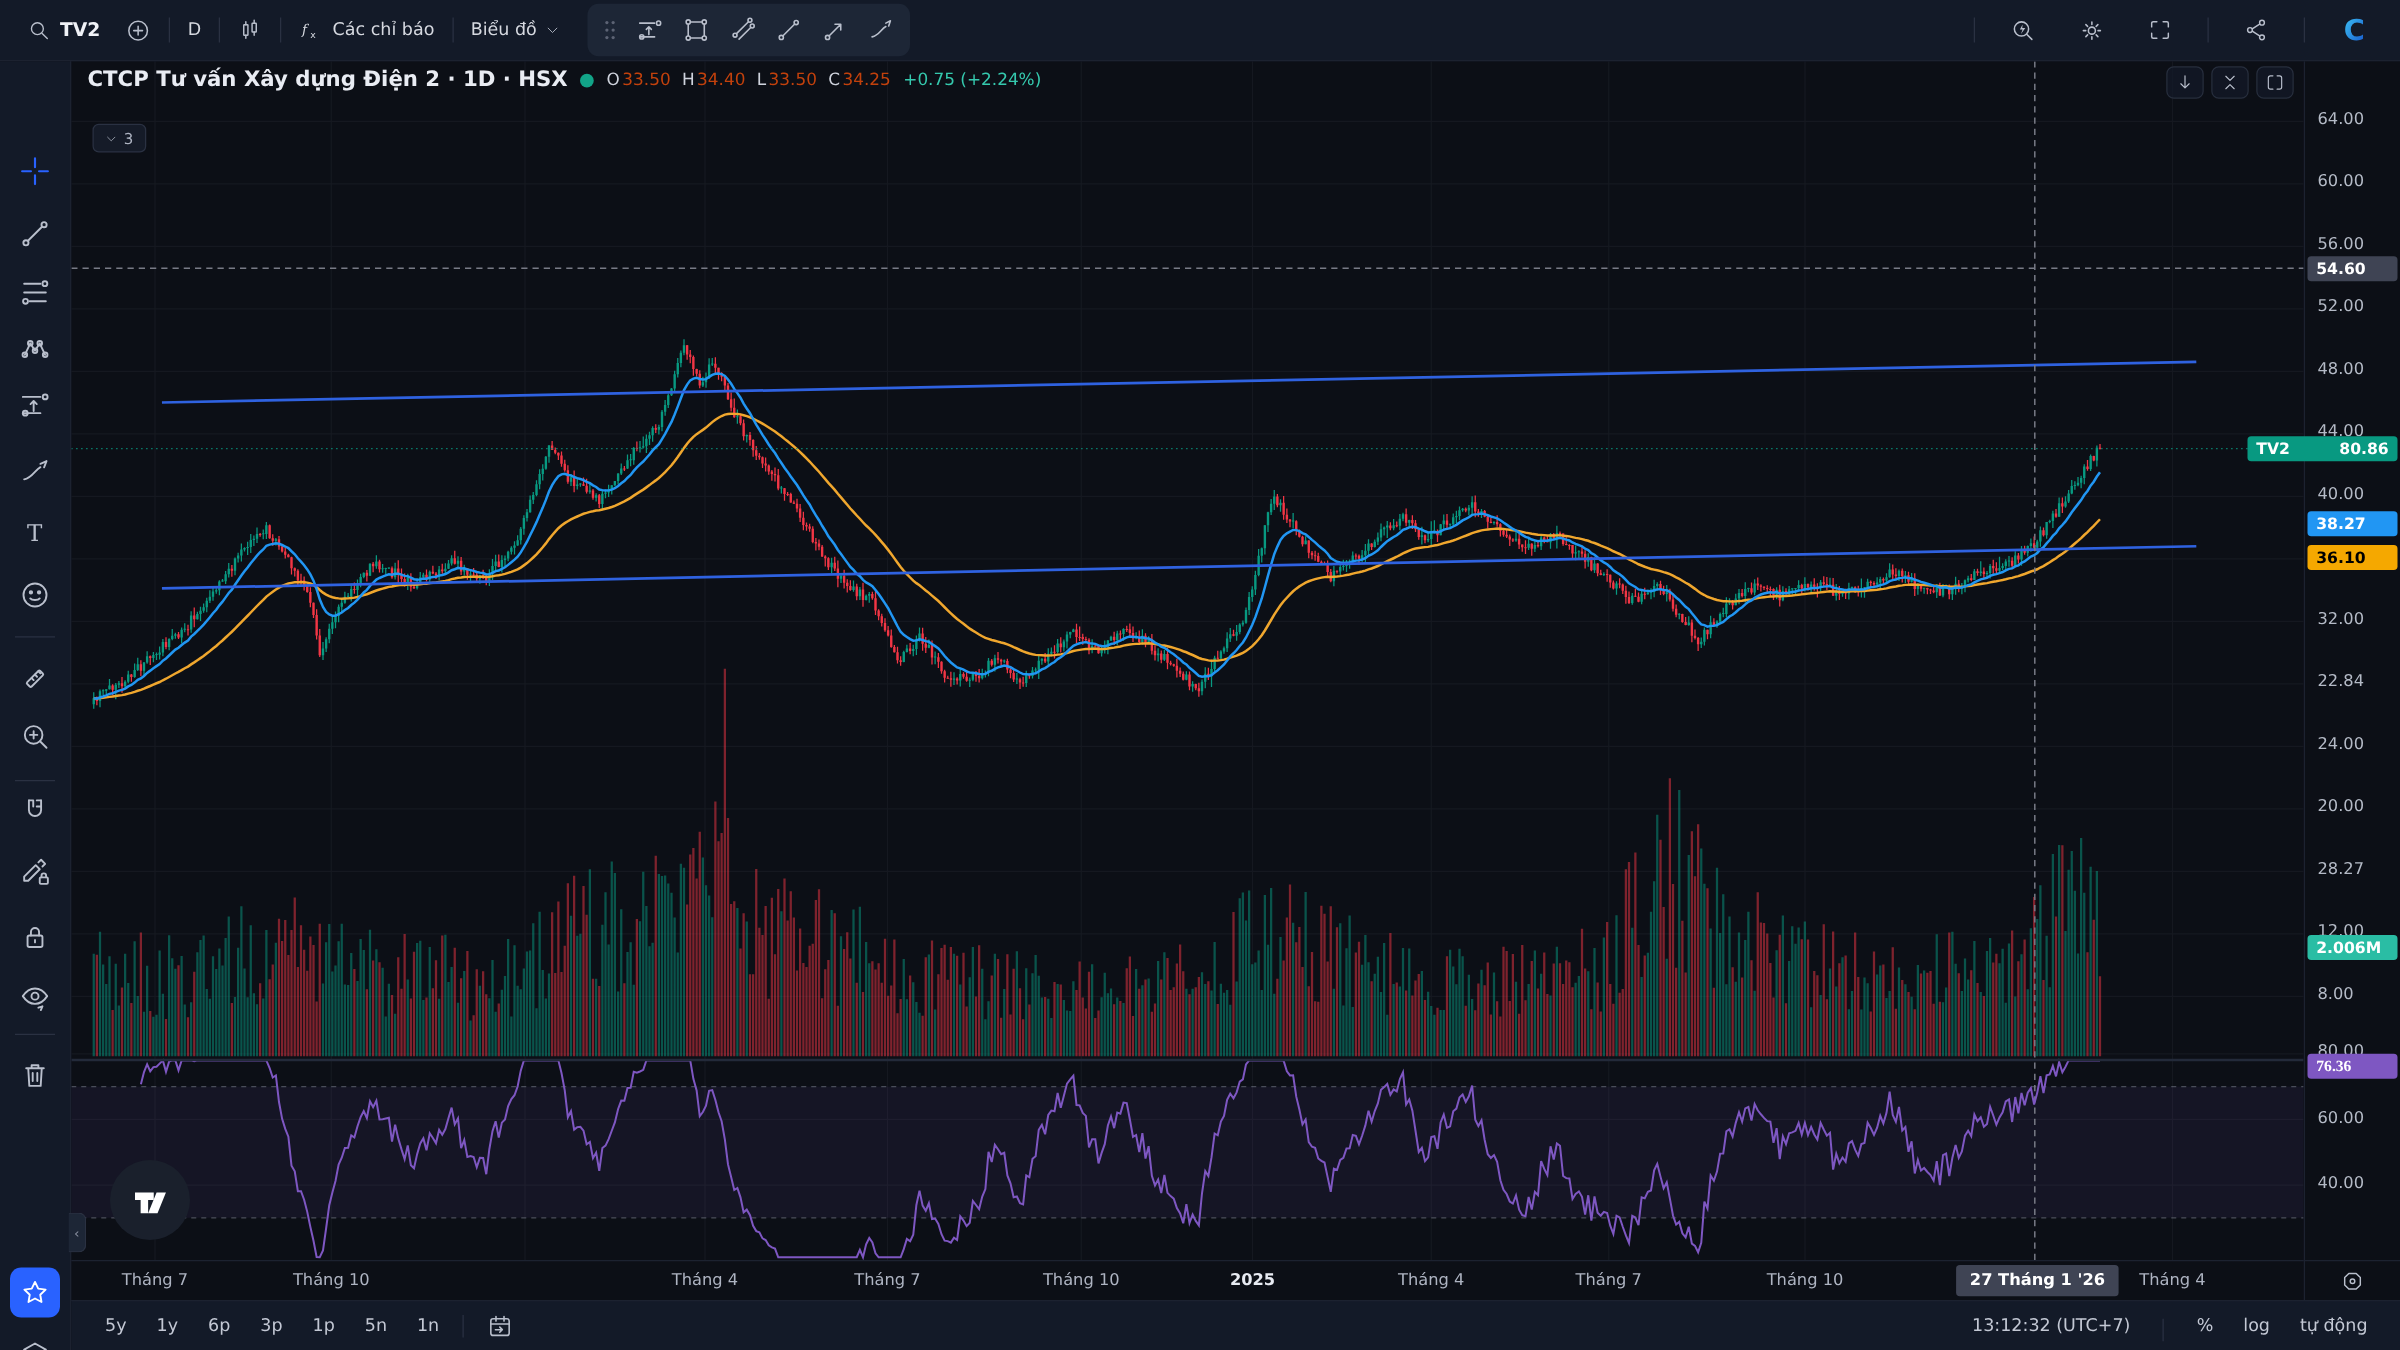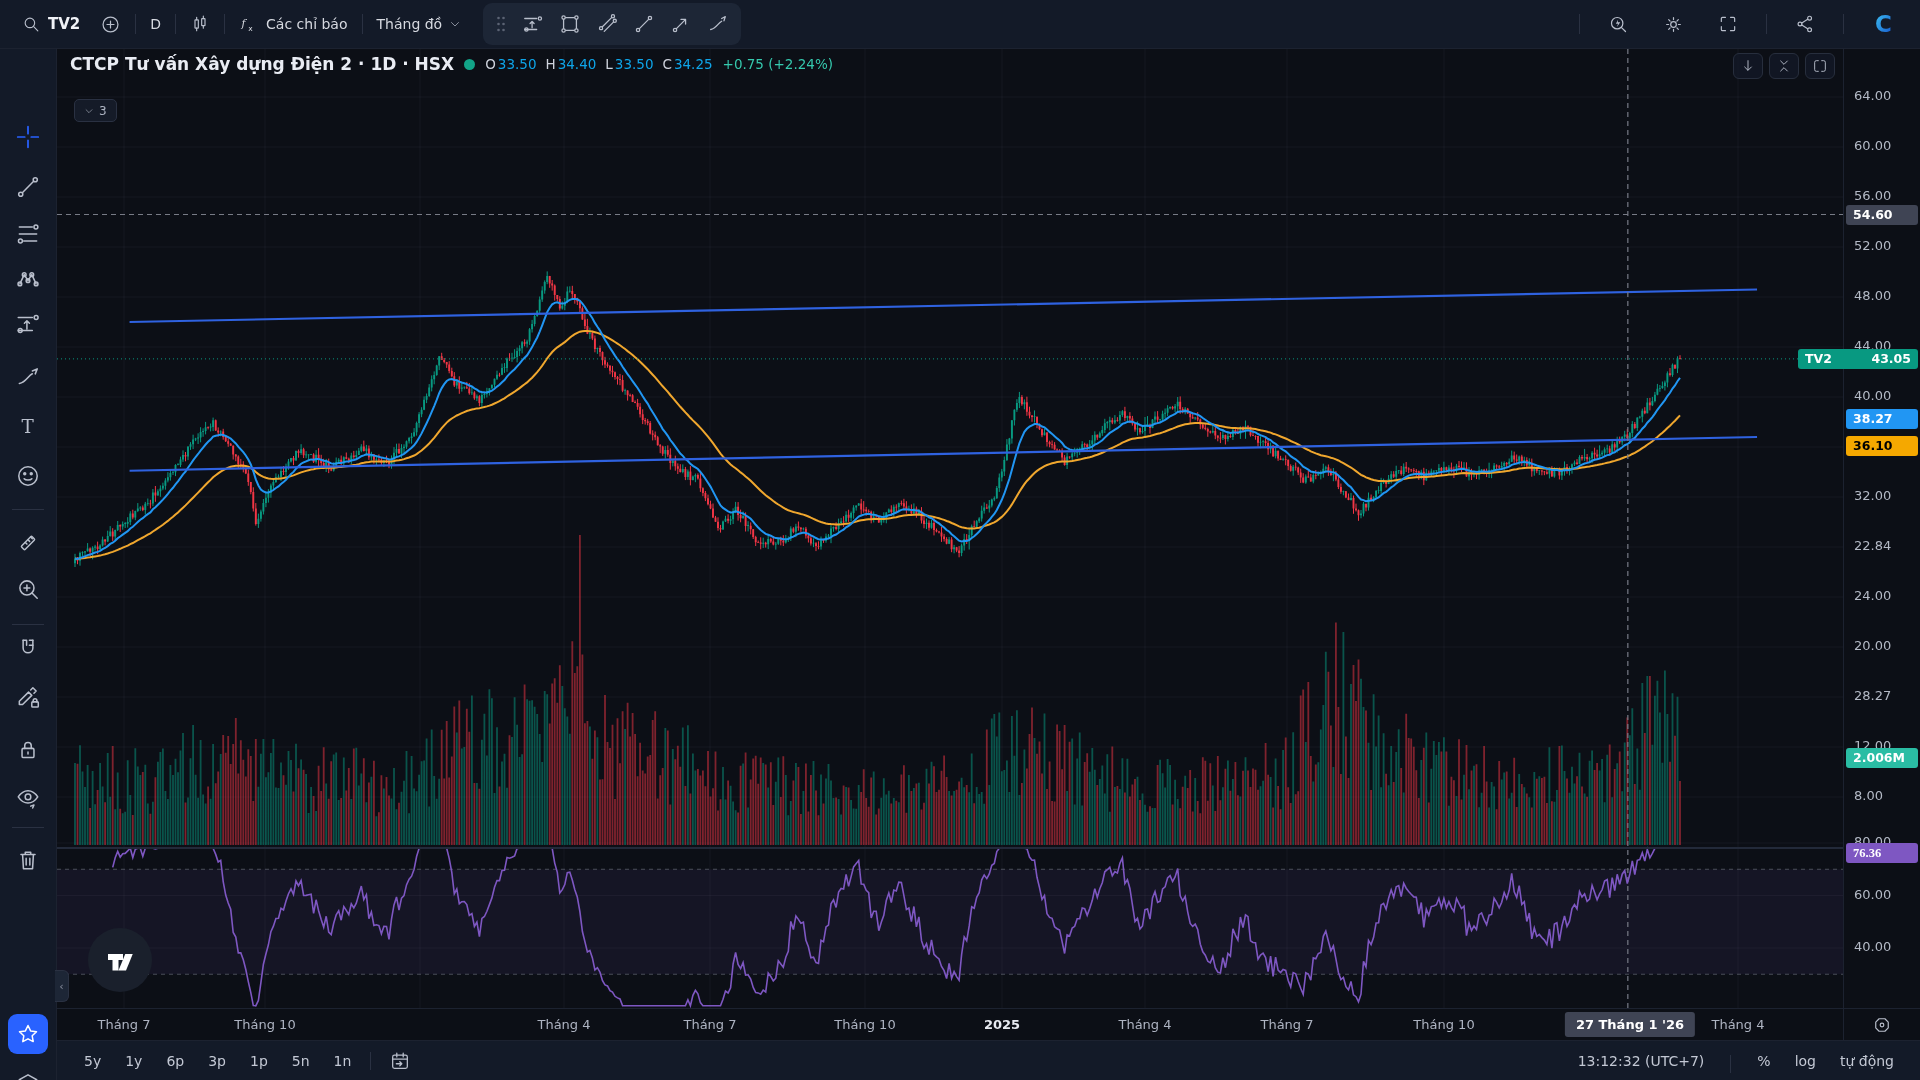--- a/index.html
+++ b/index.html
@@ -20,21 +20,21 @@
   .lt-sep{position:absolute;left:12px;width:32px;height:1px;background:#2a3142}
   .star-btn{position:absolute;left:8px;top:965px;width:40px;height:40px;background:#2962ff;border-radius:9px;display:flex;align-items:center;justify-content:center;cursor:pointer}
   .fav-tab{position:absolute;left:55px;top:970px;width:14px;height:32px;background:#1d2636;border:1px solid #2a3142;border-left:none;border-radius:0 6px 6px 0;display:flex;align-items:center;justify-content:center;color:#8a90a0;font-size:11px;cursor:pointer;z-index:7}
   
   #chart-svg{position:absolute;left:57px;top:49px;z-index:1;background:#0c0f16}
   .legend{position:absolute;left:70px;top:51px;display:flex;align-items:center;gap:10px;z-index:4;height:26px}
   .legend-title{font-size:17px;font-weight:600;color:#e9ecf3}
   .mkt-dot{width:11px;height:11px;border-radius:50%;background:#12a488}
   .ohlc{display:flex;align-items:center;gap:9px;font-size:13.5px}
   .ohlc .lb{color:#cfd3dd}
-  .ohlc .vl{color:#0ea5e9}
+  .ohlc .vl{color:#c2410c}
   .chg{color:#35c9ae;font-size:13.5px}
   .pill{position:absolute;left:74px;top:99px;height:23px;display:flex;align-items:center;gap:5px;padding:0 9px;background:#151b28;border:1px solid #2a3142;border-radius:5px;color:#aeb4c2;font-size:12px;z-index:4;cursor:pointer}
   .pane-btns{position:absolute;left:1733px;top:53px;display:flex;gap:6px;z-index:4}
   .pane-btn{width:30px;height:26px;border:1px solid #272e3d;border-radius:6px;background:rgba(19,26,40,.75);display:flex;align-items:center;justify-content:center;cursor:pointer}
   .tv-mark{position:absolute;left:88px;top:928px;width:64px;height:64px;border-radius:50%;background:#1a202c;display:flex;align-items:center;justify-content:center;z-index:3}
   
   .price-axis{position:absolute;left:1843px;top:49px;width:77px;height:959px;background:#0c0f16;border-left:1px solid #1c2230;z-index:2}
   .pa-label{position:absolute;left:10px;font-size:13px;color:#b4bac6;white-space:nowrap}
   .tag{position:absolute;left:2px;right:2px;height:20px;line-height:20px;border-radius:3px;font-size:12.5px;font-weight:bold;padding:0 7px;z-index:3}
   .tag.wide{left:-46px;display:flex;justify-content:space-between;align-items:center}
@@ -82,21 +82,21 @@
   <div class="tb-div"></div>
   <div class="tb-item">
     <svg width="20" height="20" viewBox="0 0 24 24">
         <text x="3" y="16" font-size="13" font-style="italic" fill="#d6d9e0" font-family="DejaVu Serif,serif">f</text>
         <text x="11" y="20" font-size="9" fill="#d6d9e0">x</text>
       </svg>
     <span>Các chỉ báo</span>
   </div>
   <div class="tb-div"></div>
   <div class="tb-item">
-    <span>Tháng đồ</span>
+    <span>Biểu đồ</span>
     <svg class="ic" width="12" height="12" viewBox="0 0 24 24">
         <path d="M5 9l7 7 7-7"></path>
       </svg>
   </div>
   <div class="fav-group">
     <svg width="12" height="18" viewBox="0 0 12 18">
         <g fill="#5c6374">
           <circle cx="3.5" cy="3" r="1.3"></circle>
           <circle cx="8.5" cy="3" r="1.3"></circle>
           <circle cx="3.5" cy="9" r="1.3"></circle>
@@ -386,21 +386,21 @@
     <div class="pa-label" style="top: 589px;">20.00</div>
     <div class="pa-label" style="top: 639px;">28.27</div>
     <div class="pa-label" style="top: 689px;">12.00</div>
     <div class="pa-label" style="top: 739px;">8.00</div>
     <div class="pa-label" style="top: 785px;">80.00</div>
     <div class="pa-label" style="top: 837.5px;">60.00</div>
     <div class="pa-label" style="top: 890px;">40.00</div>
     <div class="tag" style="top: 155.5px; background: rgb(63, 68, 84); color: rgb(255, 255, 255);">54.60</div>
     <div class="tag wide" style="top: 299.875px; background: rgb(8, 153, 129); color: rgb(255, 255, 255);">
       <span>TV2</span>
-      <span>43.05</span>
+      <span>80.86</span>
     </div>
     <div class="tag" style="top: 359.625px; background: rgb(33, 150, 243); color: rgb(255, 255, 255);">38.27</div>
     <div class="tag" style="top: 386.75px; background: rgb(245, 168, 0); color: #000000;">36.10</div>
     <div class="tag" style="top: 699px; background: rgb(42, 189, 164); color: rgb(255, 255, 255);">2.006M</div>
     <div class="tag" style="top: 793.555px; background: rgb(126, 87, 194); color: rgb(255, 255, 255); font-family: Liberation Serif, serif;">76.36</div>
   </div>
 <div class="time-axis" id="time-axis">
     <div class="ta-label" style="left: 67px;">Tháng 7</div>
     <div class="ta-label" style="left: 208px;">Tháng 10</div>
     <div class="ta-label yr" style="left: 363px; margin-top: 28px;">2024</div>

